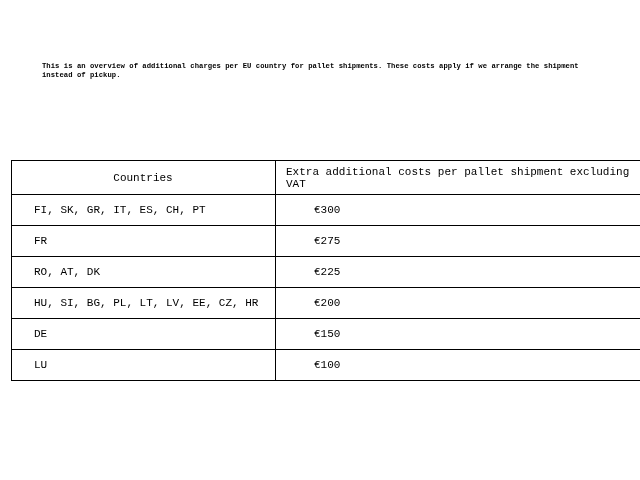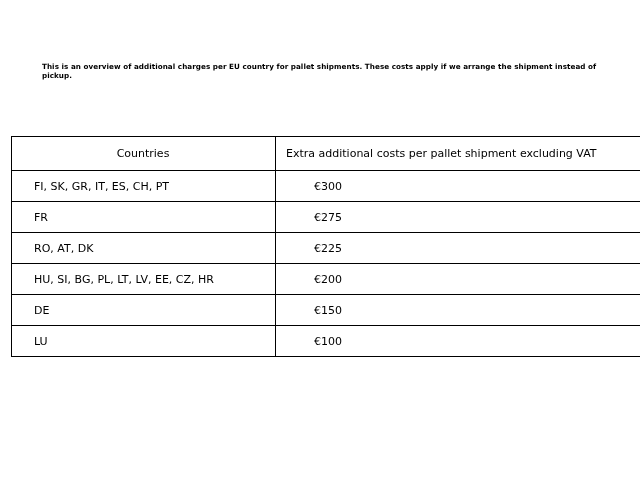--- a/index.html
+++ b/index.html
@@ -13,36 +13,37 @@
     font-family: "DejaVu Sans", "Liberation Sans", sans-serif;
     color: #000000;
     overflow: hidden;
     position: relative;
   }
   .page {
     position: relative;
     width: 640px;
     height: 480px;
     box-sizing: border-box;
+    font-family: Liberation Mono, monospace;
   }
   .intro {
     position: absolute;
     left: 42px;
     top: 62px;
     width: 560px;
     font-size: 7.2px;
     line-height: 1.3;
     font-weight: bold;
     color: #000;
     letter-spacing: 0.05px;
   }
   .table-wrap {
     position: absolute;
     left: 11px;
-    top: 136px;
+    top: 160px;
     width: 618px;
   }
   table.charges {
     border-collapse: collapse;
     width: 618px;
     table-layout: fixed;
   }
   table.charges td {
     border: 1px solid #000000;
     height: 28px;

